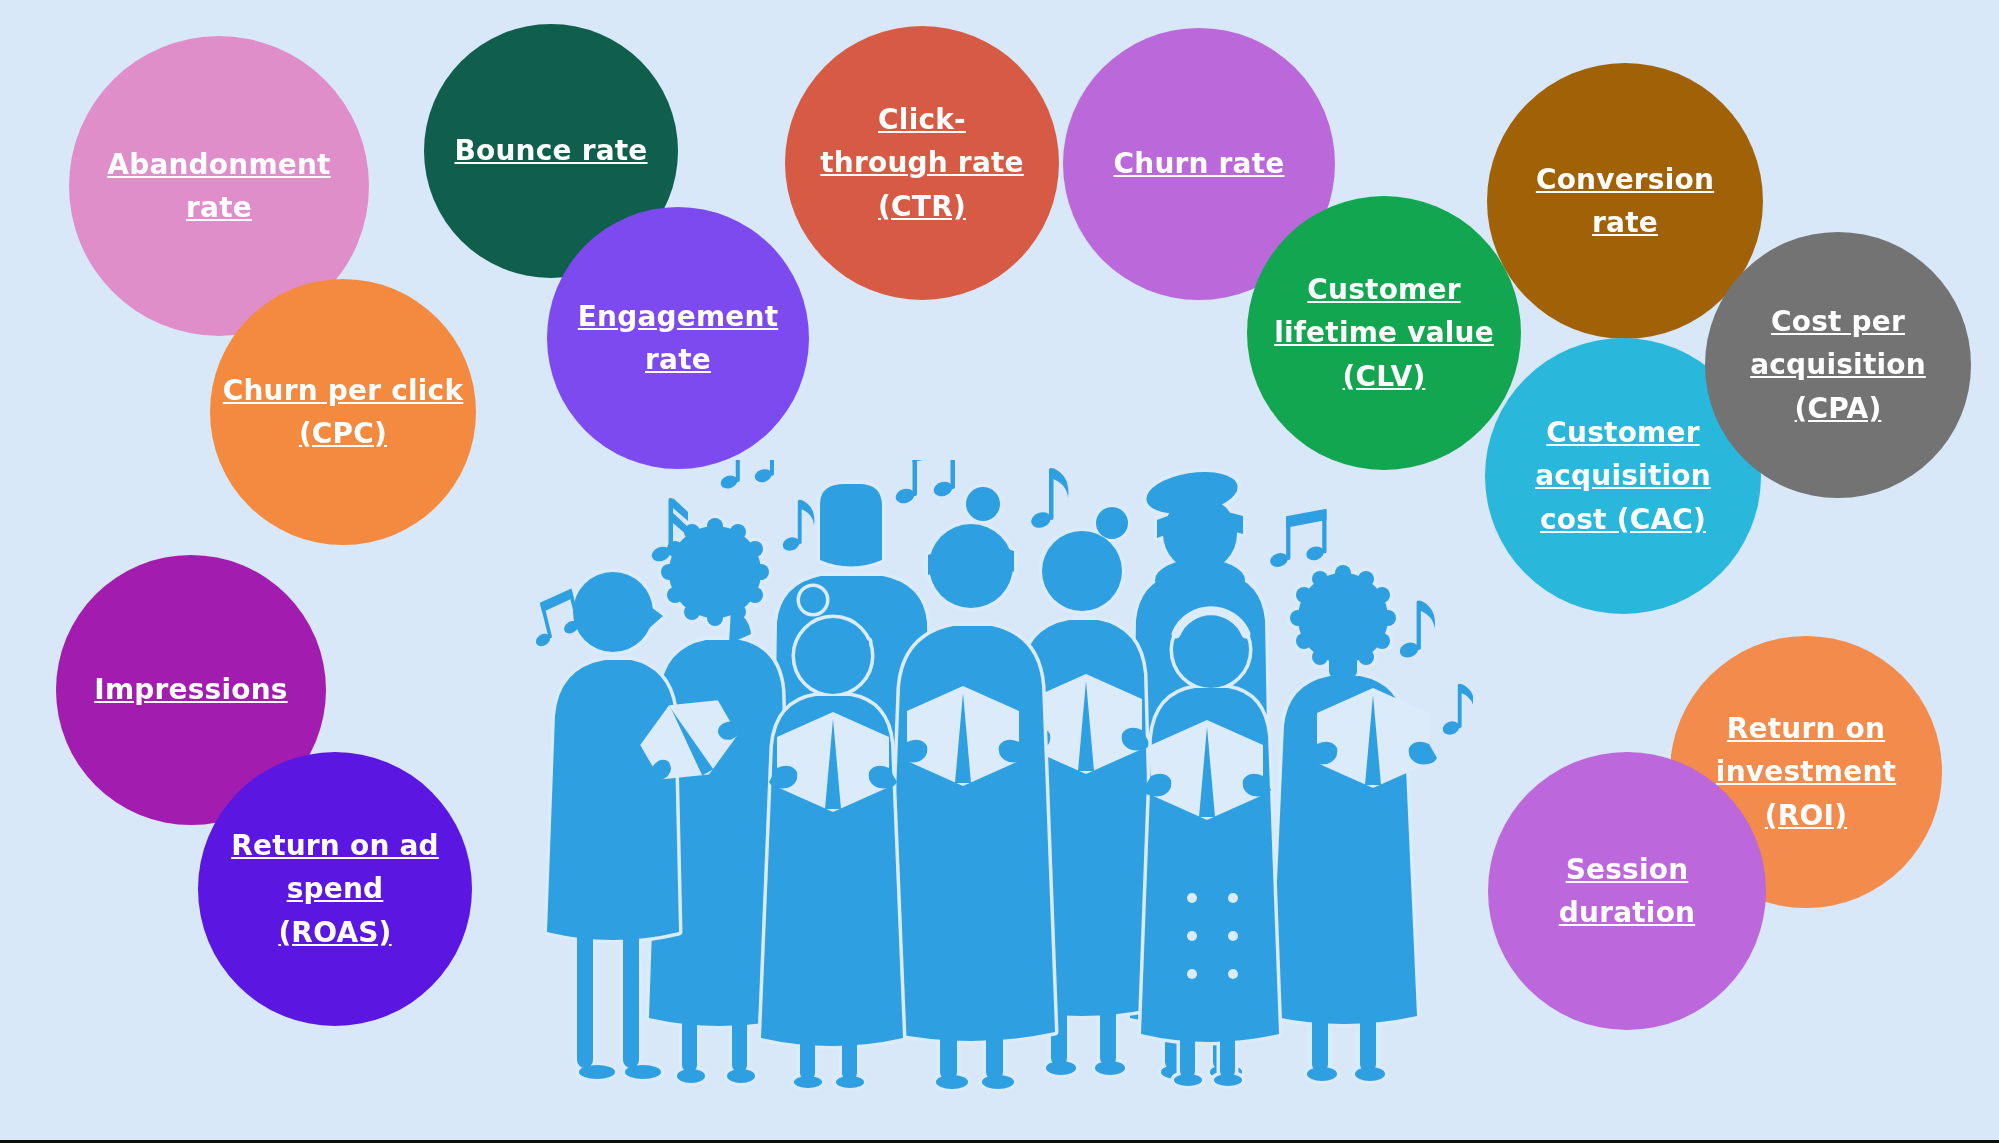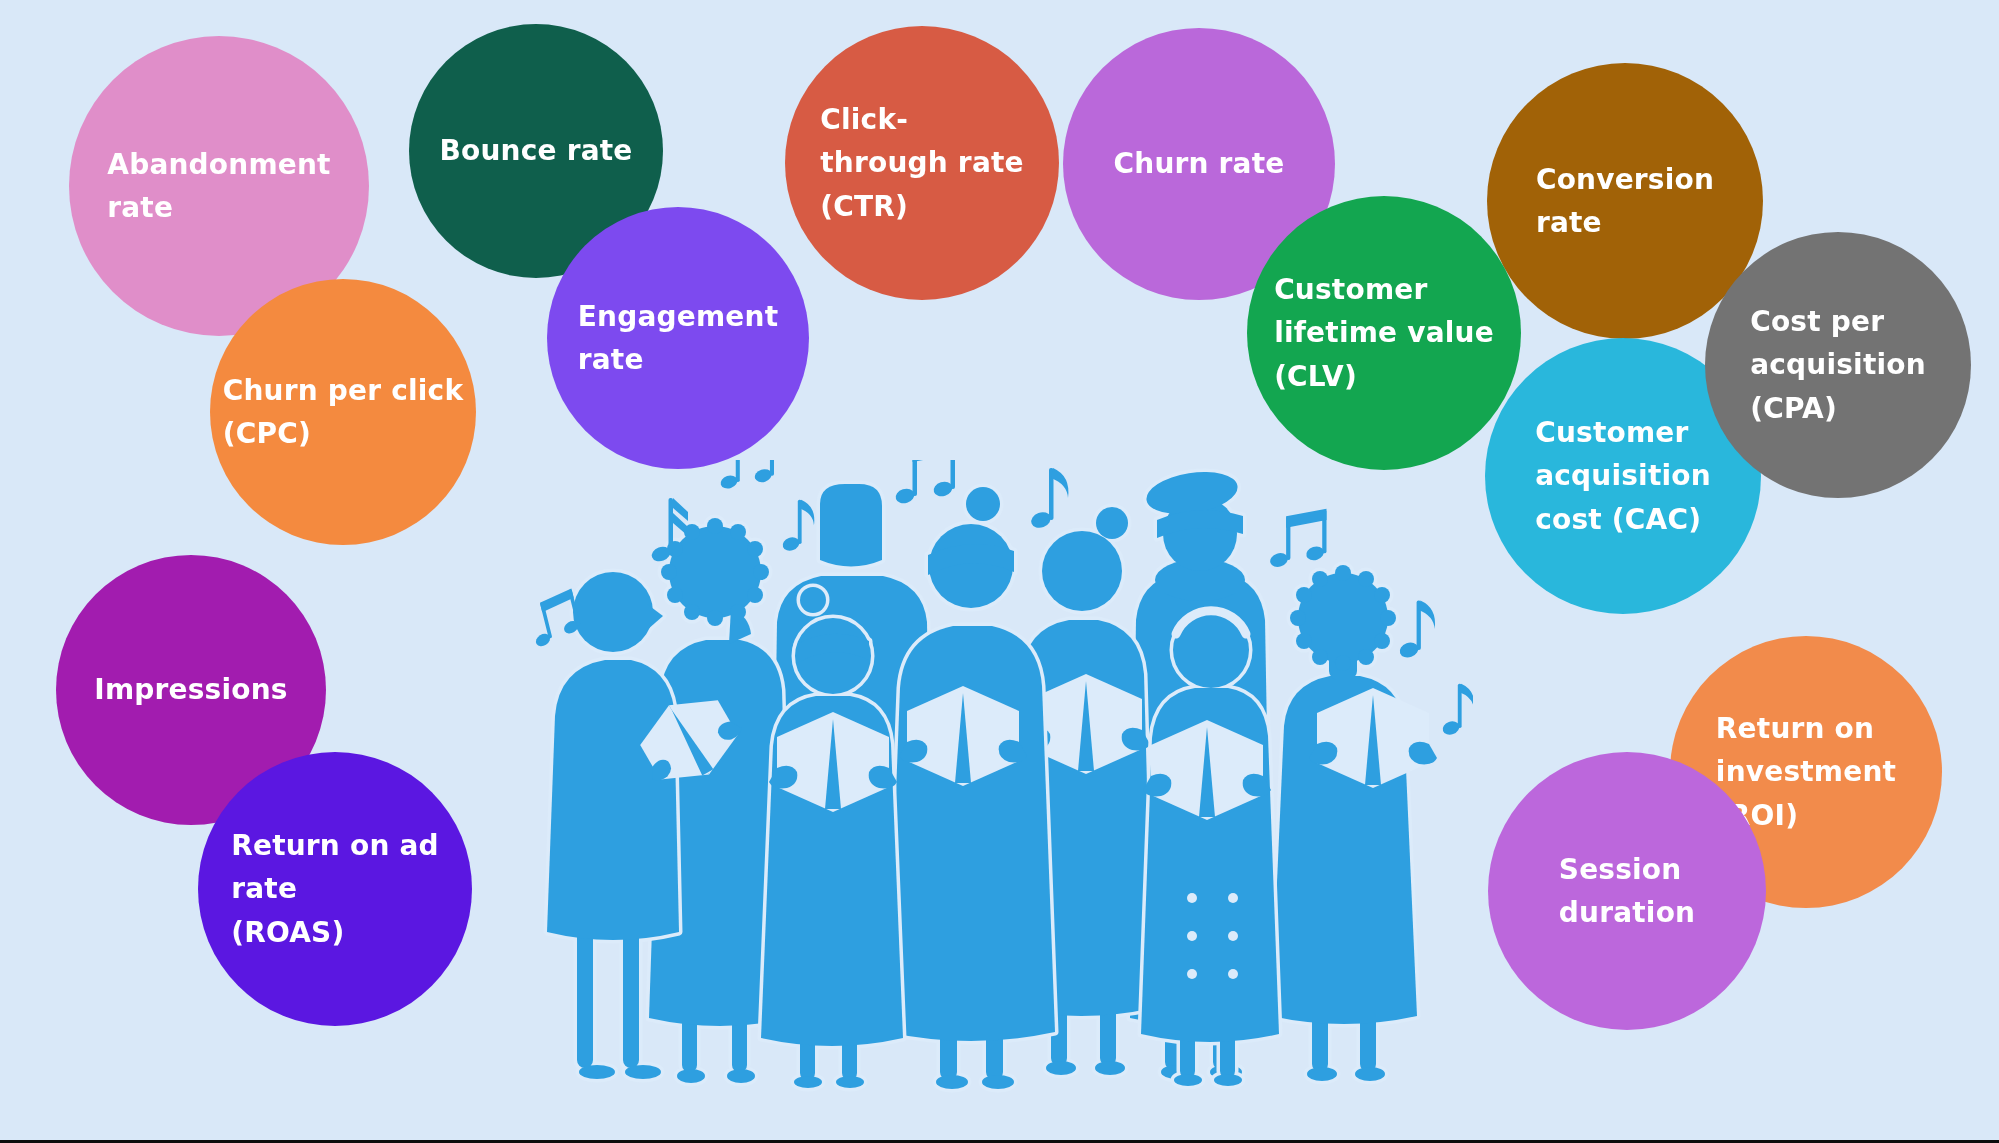--- a/index.html
+++ b/index.html
@@ -22,23 +22,24 @@
     position:absolute;
     border-radius:50%;
     transform:translate(-50%,-50%);
     display:flex;align-items:center;justify-content:center;
   }
   .bubble-label{
     color:var(--text);
     font-weight:700;
     font-size:28px;
     line-height:1.55;
-    text-align:left;
+    text-align:center;
     white-space:pre-line;
     letter-spacing:.2px;
+    text-decoration:underline;
   }
   .choir{
     position:absolute;
     left:533px;top:460px;
     width:940px;height:635px;
   }
   .choir svg{display:block;width:100%;height:100%}
   .halo{fill:var(--ink);stroke:var(--paper);stroke-width:7;stroke-linejoin:round}
   .solid{fill:var(--ink);stroke:none}
   .page{fill:var(--paper)}
@@ -53,21 +54,21 @@
 </head>
 <body>
 
 <div class="canvas">
 
   <div id="bubbles">
       <div class="bubble" style="left: 219px; top: 186px; width: 300px; height: 300px; background: rgb(224, 142, 201);">
       <span class="bubble-label">Abandonment
 rate</span>
     </div>
-      <div class="bubble" style="left: 536px; top: 151px; width: 254px; height: 254px; background: rgb(15, 95, 76);">
+      <div class="bubble" style="left: 551px; top: 151px; width: 254px; height: 254px; background: rgb(15, 95, 76);">
       <span class="bubble-label">Bounce rate</span>
     </div>
       <div class="bubble" style="left: 922px; top: 163px; width: 274px; height: 274px; background: rgb(215, 91, 68);">
       <span class="bubble-label">Click-
 through rate
 (CTR)</span>
     </div>
       <div class="bubble" style="left: 1199px; top: 164px; width: 272px; height: 272px; background: rgb(186, 104, 218);">
       <span class="bubble-label">Churn rate</span>
     </div>
@@ -96,21 +97,21 @@
       <div class="bubble" style="left: 1838px; top: 365px; width: 266px; height: 266px; background: #737373;">
       <span class="bubble-label">Cost per
 acquisition
 (CPA)</span>
     </div>
       <div class="bubble" style="left: 191px; top: 690px; width: 270px; height: 270px; background: #a21caf;">
       <span class="bubble-label">Impressions</span>
     </div>
       <div class="bubble" style="left: 335px; top: 889px; width: 274px; height: 274px; background: rgb(91, 23, 225);">
       <span class="bubble-label">Return on ad
-rate
+spend
 (ROAS)</span>
     </div>
       <div class="bubble" style="left: 1806px; top: 772px; width: 272px; height: 272px; background: rgb(242, 139, 75);">
       <span class="bubble-label">Return on
 investment
 (ROI)</span>
     </div>
       <div class="bubble" style="left: 1627px; top: 891px; width: 278px; height: 278px; background: rgb(188, 103, 220);">
       <span class="bubble-label">Session
 duration</span>

